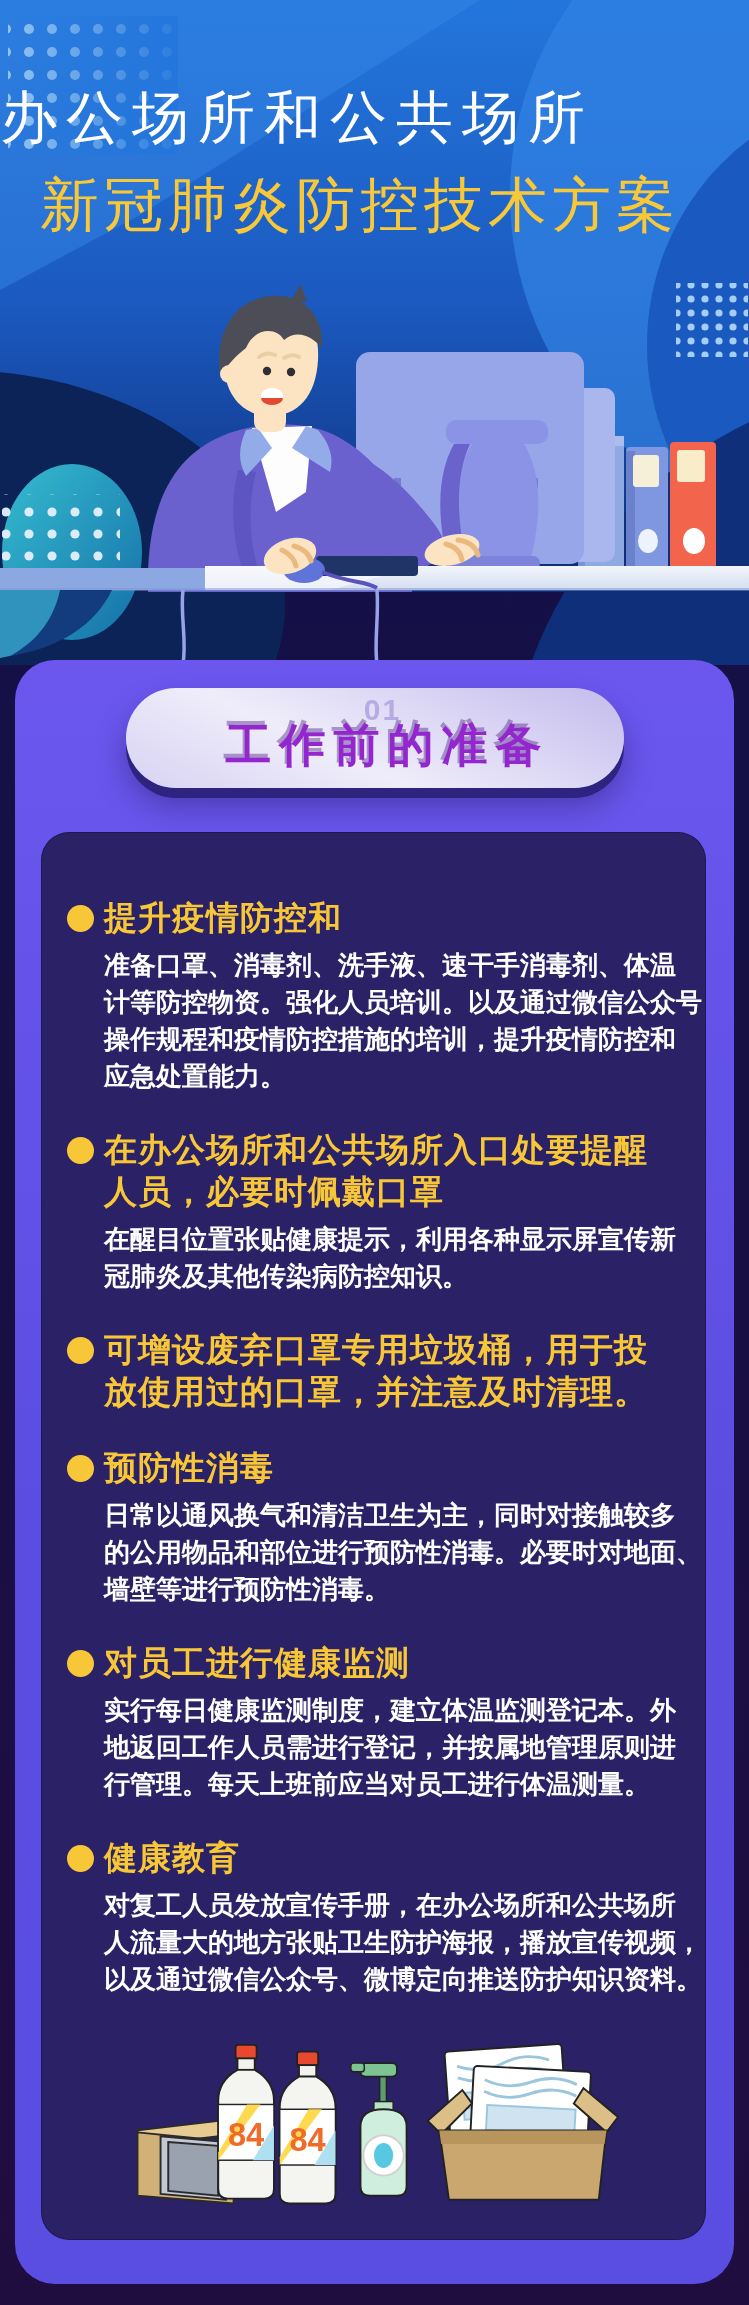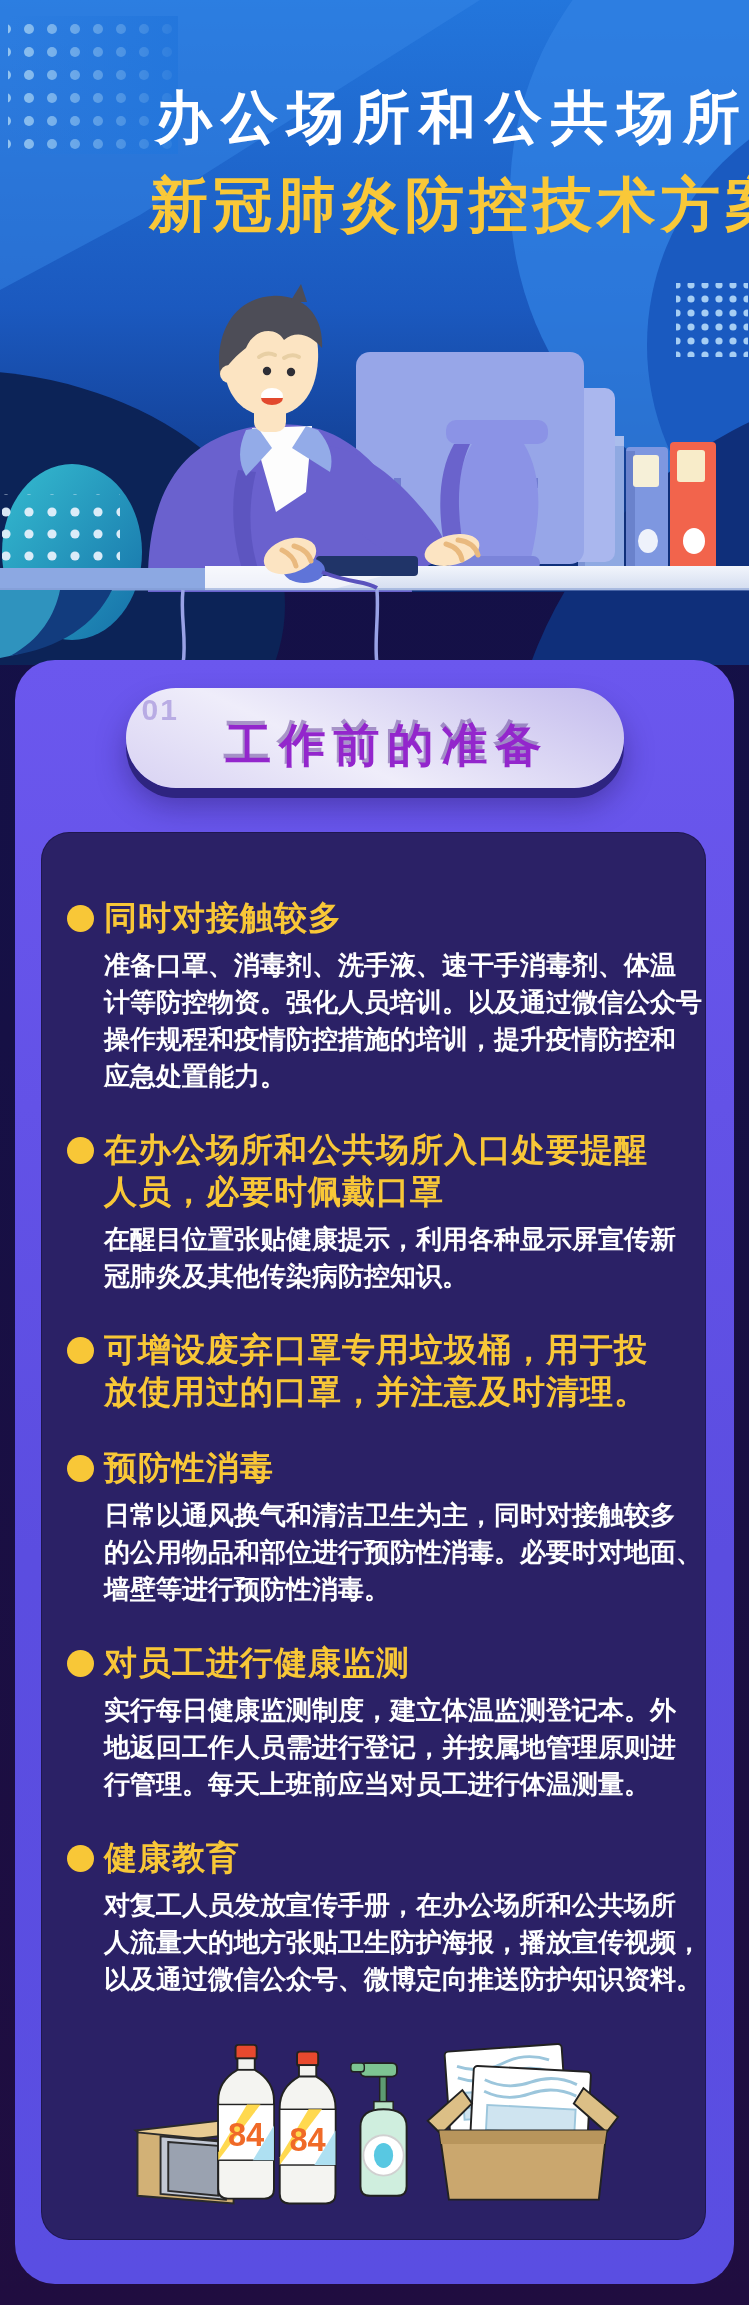--- a/index.html
+++ b/index.html
@@ -2,35 +2,35 @@
 <html><head>
 <meta charset="utf-8">
 <style>
   html,body{margin:0;padding:0;}
   body{
     width:749px;height:2305px;position:relative;overflow:hidden;
     font-family:"Liberation Sans",sans-serif;
     background:linear-gradient(180deg,#12114a 0%,#161045 45%,#200d40 100%);
   }
   .hero{position:absolute;top:0;left:0;width:749px;height:665px;}
-  .title{position:absolute;left:0;width:749px;text-align:right;font-weight:700;white-space:nowrap;}
+  .title{position:absolute;left:0;width:749px;text-align:left;font-weight:400;white-space:nowrap;}
   .title-1{top:80px;font-size:57px;letter-spacing:9px;color:#ffffff;}
   .title-2{top:166px;font-size:59px;letter-spacing:5px;color:#f9c838;margin-left:40px;}
   .outer-panel{
     position:absolute;left:15px;top:660px;width:719px;height:1624px;border-radius:40px;
     background:linear-gradient(180deg,#6b57ee 0%,#5b4de0 55%,#5a4ee2 100%);
   }
   .badge{
     position:absolute;left:50%;top:28px;transform:translateX(-50%);
     width:498px;height:100px;border-radius:52px;
     background:linear-gradient(205deg,#c3bbed 0%,#efedfa 60%,#d8d2f3 100%);
     box-shadow:0 10px 0 #2e2480,0 18px 30px rgba(20,10,60,.35);
   }
   .badge-num{
-    position:absolute;top:5px;left:16px;width:100%;text-align:left;
+    position:absolute;top:5px;left:8px;width:100%;text-align:center;
     font-size:30px;font-weight:900;letter-spacing:2px;color:#b4a6e2;opacity:.9;
   }
   .badge-title{
     position:absolute;top:27px;left:13px;width:100%;text-align:center;
     font-size:46px;font-weight:900;letter-spacing:8px;color:#9326cc;
     text-shadow:-2px -4px 0 rgba(84,44,140,.45);
   }
   .inner-panel{
     position:absolute;left:26px;top:172px;width:665px;height:1408px;
     border-radius:28px;background:#2b2166;border:1px solid rgba(10,6,40,.35);
@@ -182,21 +182,21 @@
 
   <div class="badge">
     <div class="badge-num">01</div>
     <div class="badge-title">工作前的准备</div>
   </div>
 
   <div class="inner-panel">
 
     <div class="item">
       <span class="bullet"></span>
-      <div class="item-heading">同时对接触较多</div>
+      <div class="item-heading">提升疫情防控和</div>
       <div class="item-body">准备口罩、消毒剂、洗手液、速干手消毒剂、体温
 计等防控物资。强化人员培训。以及通过微信公众号
 操作规程和疫情防控措施的培训，提升疫情防控和
 应急处置能力。</div>
     </div>
 
     <div class="item">
       <span class="bullet"></span>
       <div class="item-heading">在办公场所和公共场所入口处要提醒
 人员，必要时佩戴口罩</div>

